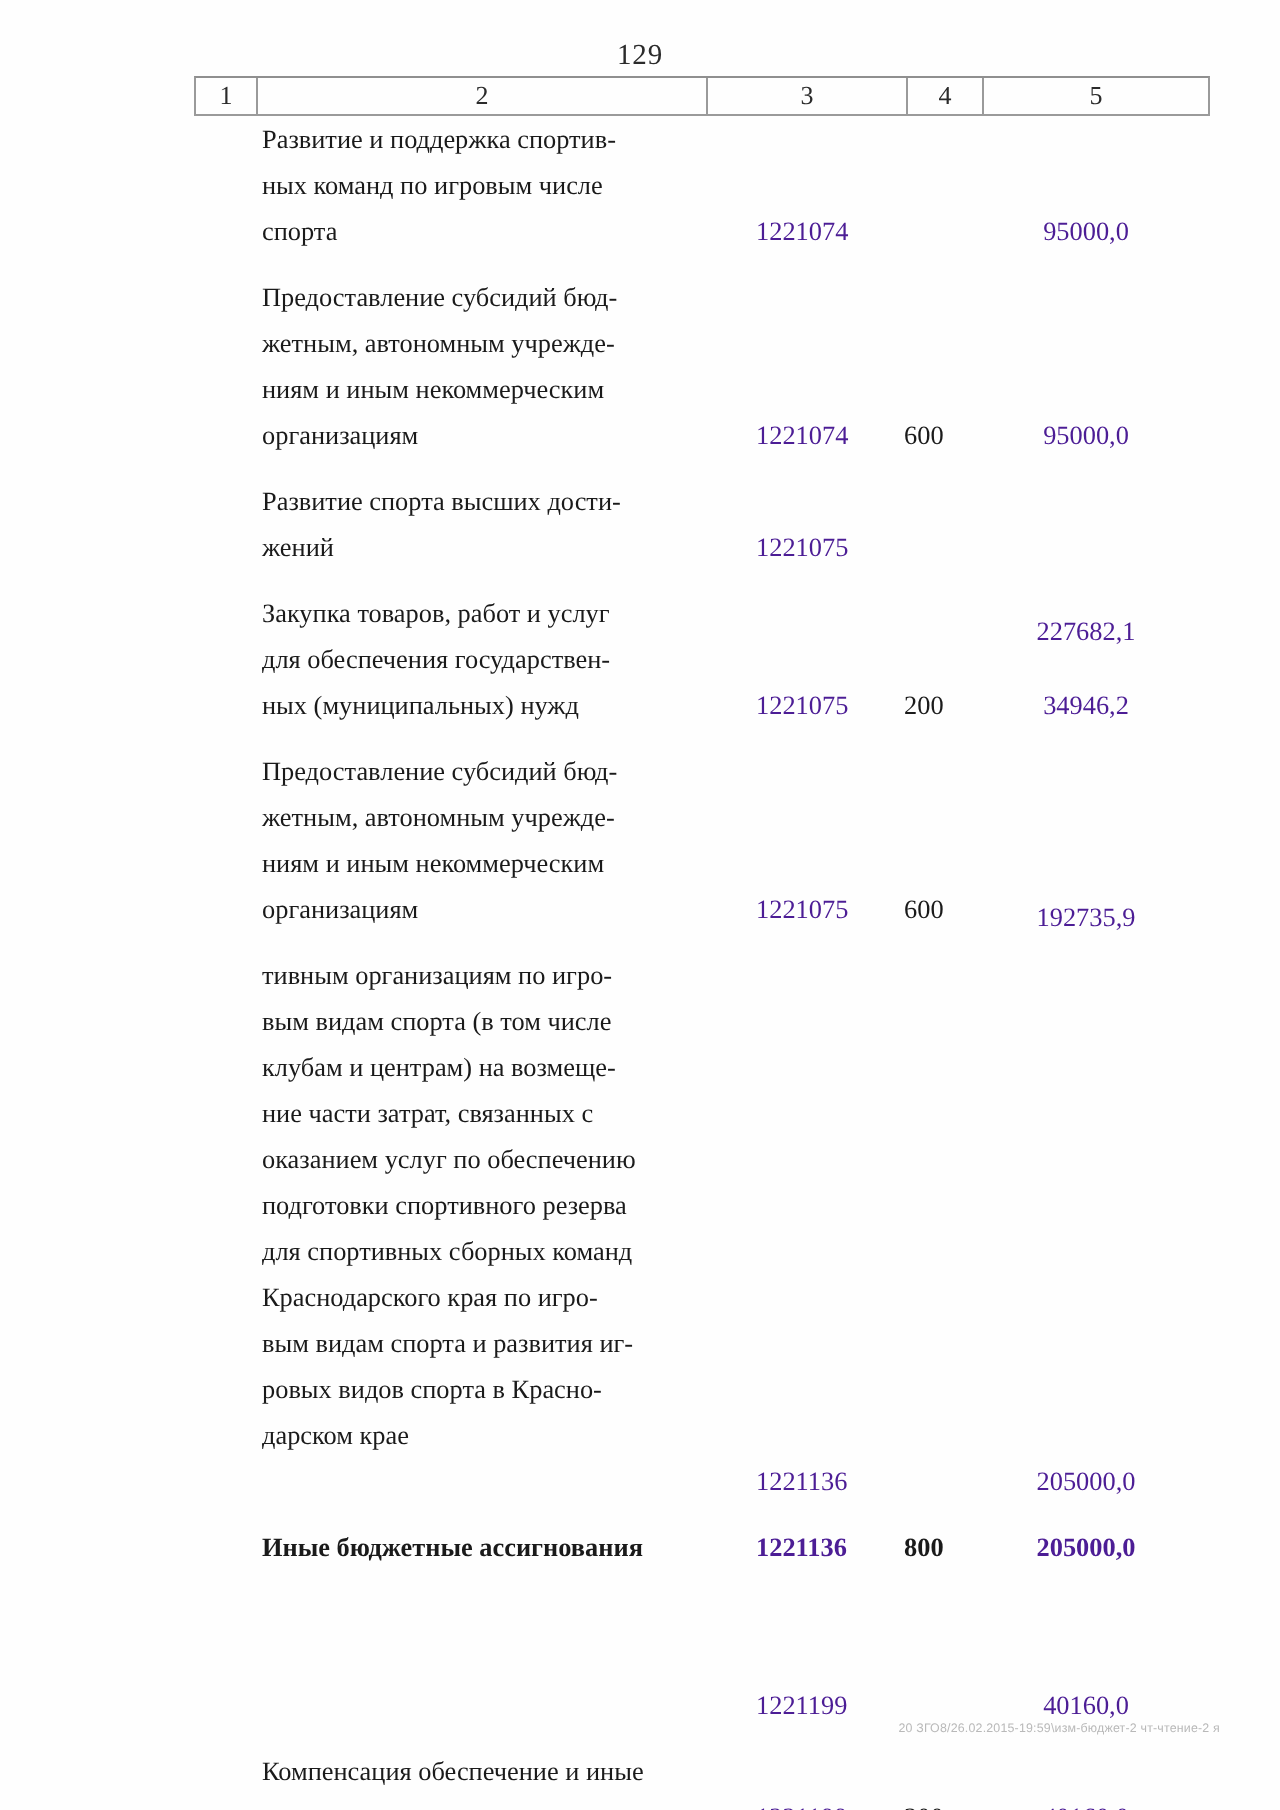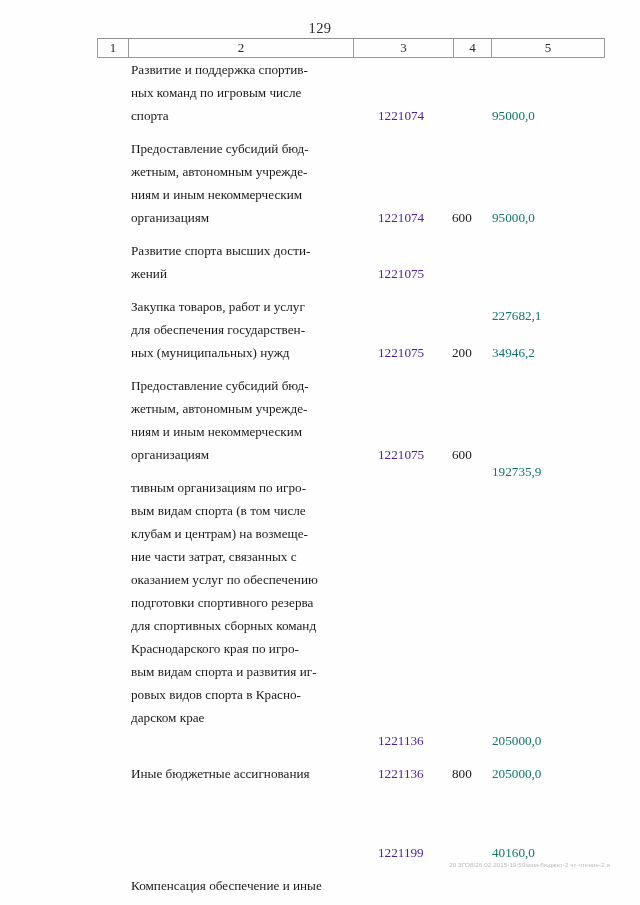--- a/index.html
+++ b/index.html
@@ -116,22 +116,22 @@
     font-size: 13.2px;
     line-height: 23px;
     color: #1a1a1a;
   }
   .row .num5 {
     position: absolute;
     left: 492px;
     width: 102px;
     font-size: 13.2px;
     line-height: 23px;
-    text-align: left;
-    color: #0f766e;
+    text-align: center;
+    color: #4c1d95;
   }
 
   
   .footer-stamp {
     position: absolute;
     left: 420px;
     top: 861px;
     width: 190px;
     font-family: "Liberation Sans", "DejaVu Sans", sans-serif;
     font-size: 6.2px;
@@ -199,41 +199,41 @@
       </div>
       <div class="row" style="height: 92px;">
         <div class="text">
           <p>Предоставление субсидий бюд-</p>
           <p>жетным, автономным учрежде-</p>
           <p>ниям и иным некоммерческим</p>
           <p class="last">организациям</p>
         </div>
         <div class="num3" style="top: 69px;">1221075</div>
         <div class="num4" style="top: 69px;">600</div>
-        <div class="num5" style="top: 86px;">192735,9</div>
+        <div class="num5" style="top: 73px;">192735,9</div>
       </div>
       <div class="row" style="height: 276px;">
         <div class="text">
           <p>тивным организациям по игро-</p>
           <p>вым видам спорта (в том числе</p>
           <p>клубам и центрам) на возмеще-</p>
           <p>ние части затрат, связанных с</p>
           <p>оказанием услуг по обеспечению</p>
           <p>подготовки спортивного резерва</p>
           <p>для спортивных сборных команд</p>
           <p>Краснодарского края по игро-</p>
           <p>вым видам спорта и развития иг-</p>
           <p>ровых видов спорта в Красно-</p>
           <p class="last">дарском крае</p>
         </div>
         <div class="num3" style="top: 253px;">1221136</div>
         <div class="num4" style="top: 253px;"></div>
         <div class="num5" style="top: 253px;">205000,0</div>
       </div>
-      <div class="row" style="height: 23px;">
+      <div class="row" style="height: 23px; font-weight: bold;">
         <div class="text">
           <p class="last">Иные бюджетные ассигнования</p>
         </div>
         <div class="num3" style="top: 0px;">1221136</div>
         <div class="num4" style="top: 0px;">800</div>
         <div class="num5" style="top: 0px;">205000,0</div>
       </div>
       <div class="row" style="height: 69px;">
         <div class="num3" style="top: 46px;">1221199</div>
         <div class="num4" style="top: 46px;"></div>

